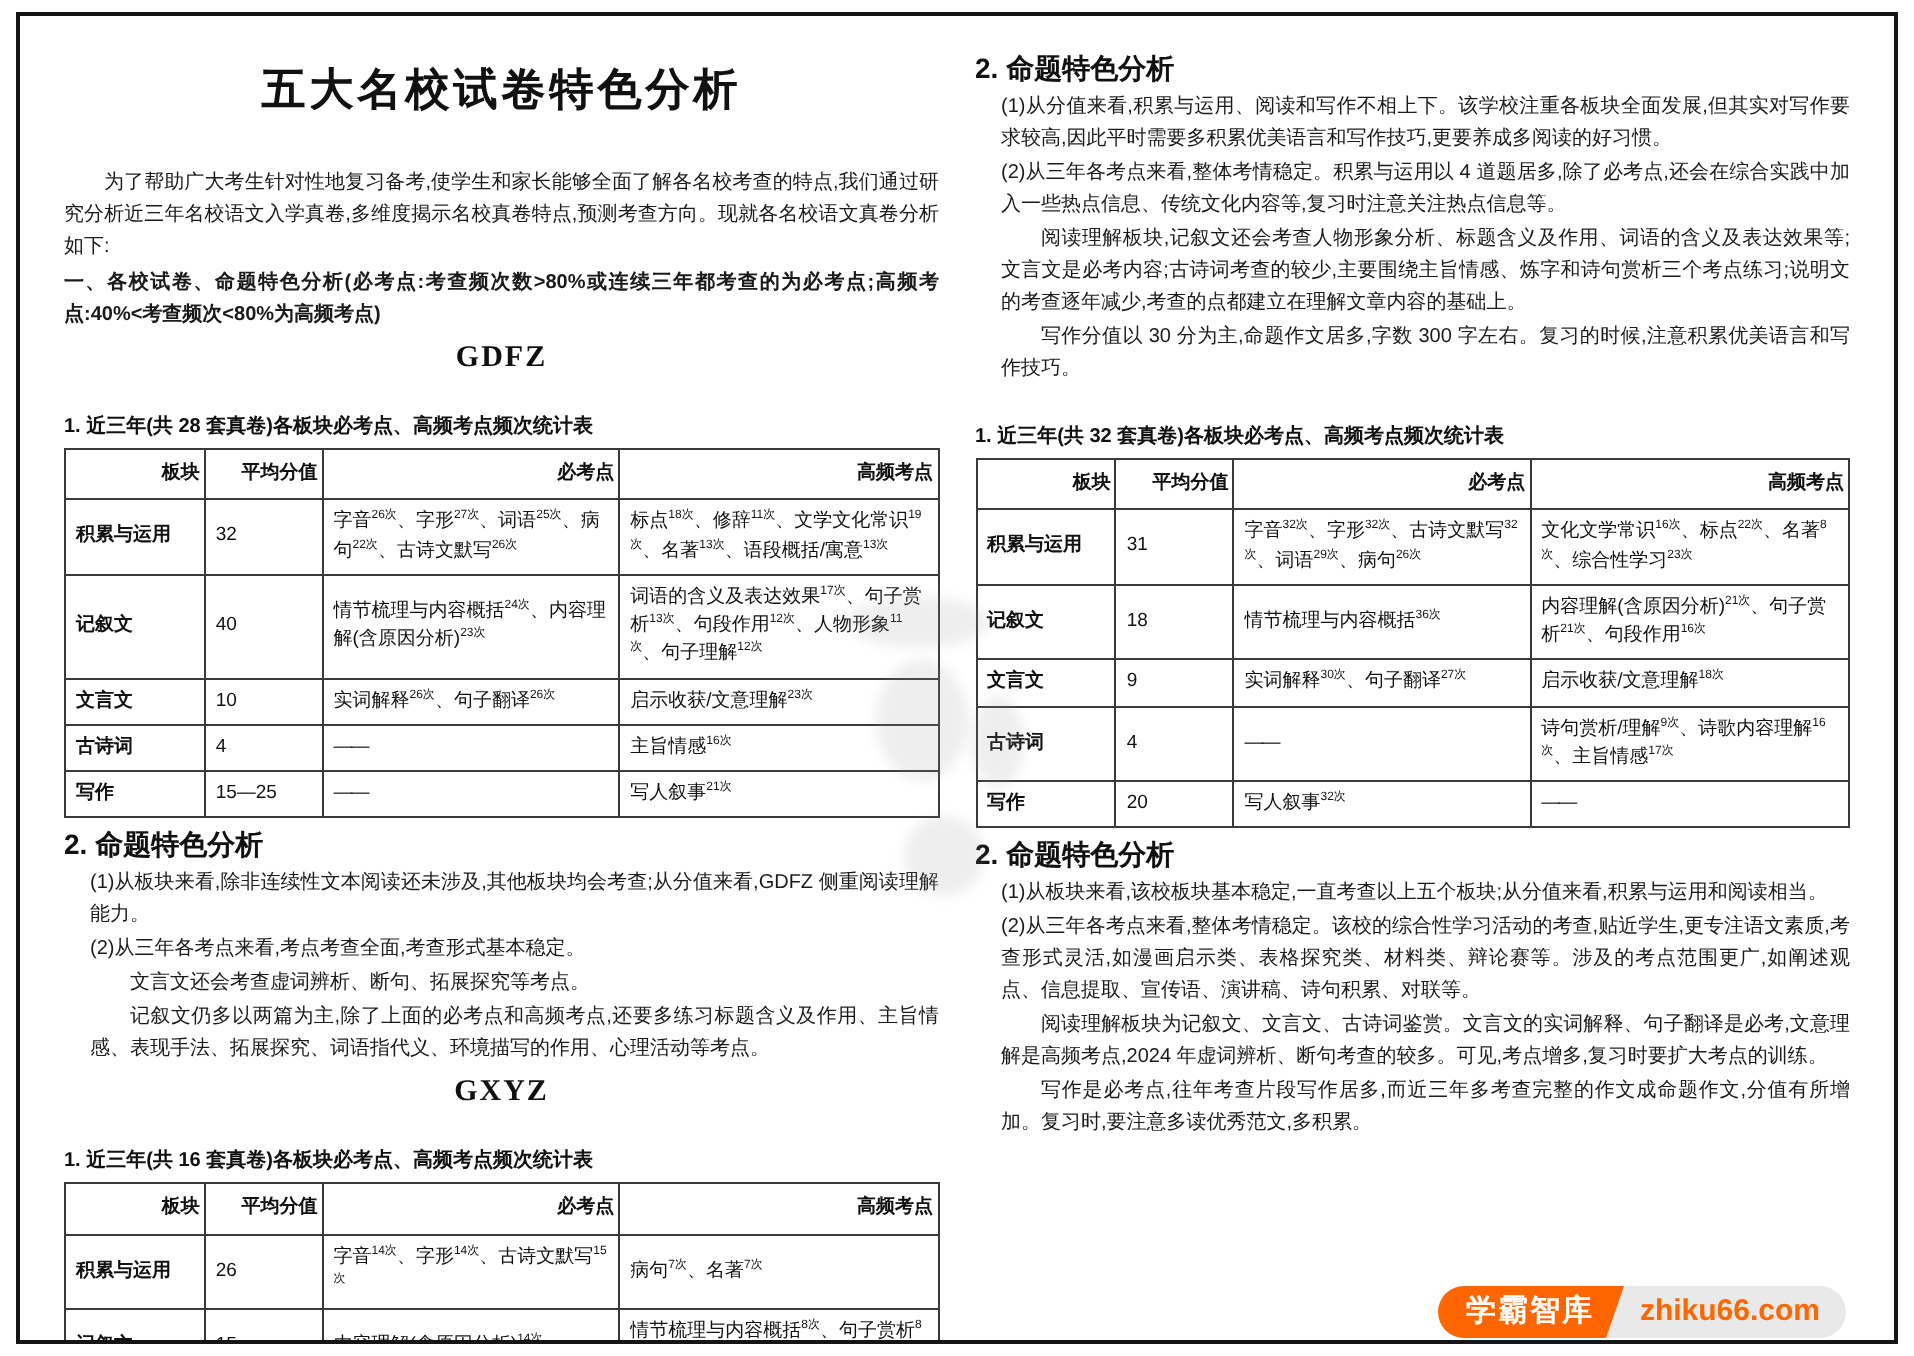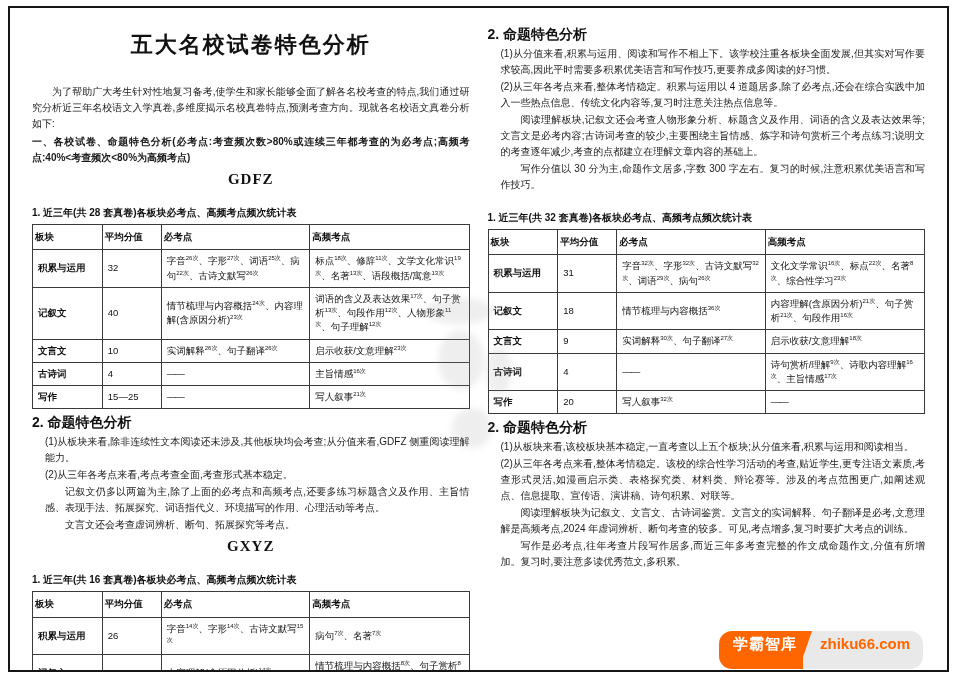--- a/index.html
+++ b/index.html
@@ -23,32 +23,32 @@
   .caption { font-size:10px; font-weight:bold; margin:18px 0 4px 0; }
   .analysis-heading { font-size:14px; font-weight:bold; margin:5px 0 2px 0; }
   .analysis { padding-left:13px; }
   .analysis .para { margin-bottom:1px; }
 
   table.stat { width:100%; border-collapse:collapse; table-layout:fixed;
                margin:2px 0 5px 0; }
   table.stat th, table.stat td { border:1px solid #3a3a3a; font-size:9.5px;
                line-height:1.5; padding:4px 5px; vertical-align:middle;
                text-align:left; word-break:break-all; }
-  table.stat th { font-weight:bold; text-align:left; padding:5px 2px; }
+  table.stat th { font-weight:bold; text-align:right; padding:5px 2px; }
   table.stat col.w-mod  { width:16%; }
   table.stat col.w-sc   { width:13.5%; }
   table.stat col.w-must { width:34%; }
   table.stat col.w-freq { width:36.5%; }
   td.c-mid { text-align:center; }
   td.c-mod { font-weight:bold; }
   td.c-dash { text-align:center; letter-spacing:-1px; color:#222; }
   sup { font-size:6px; vertical-align:super; line-height:0; }
 
   .brand { position:absolute; right:34px; bottom:9px; display:flex;
-           align-items:stretch; height:38px; font-size:15px; line-height:20px; }
+           align-items:stretch; height:26px; font-size:15px; line-height:20px; }
   .brand-tag { position:relative; background:#ff6600; color:#fff; font-weight:bold;
                padding:3px 6px 3px 14px; border-radius:13px 0 0 13px;
                letter-spacing:1px; z-index:2; }
   .brand-tag::after { content:""; position:absolute; right:-9px; top:0;
                border-left:9px solid #ff6600; border-bottom:26px solid transparent; }
   .brand-site { background:#e9e9e9; color:#ff6600; font-weight:bold;
                padding:3px 13px 3px 17px; border-radius:0 13px 13px 0; }
 
   .smudge { position:absolute; background:#9a9a9a; opacity:.16;
             filter:blur(3px); border-radius:50%; pointer-events:none; }
@@ -112,22 +112,22 @@
               <td class="c-dash">——</td>
               <td>写人叙事<sup>21次</sup></td>
             </tr>
           </tbody>
         </table>
 
       <div class="analysis-heading">2. 命题特色分析</div>
       <div class="analysis">
           <p class="para">(1)从板块来看,除非连续性文本阅读还未涉及,其他板块均会考查;从分值来看,GDFZ 侧重阅读理解能力。</p>
           <p class="para">(2)从三年各考点来看,考点考查全面,考查形式基本稳定。</p>
+          <p class="para ind">文言文还会考查虚词辨析、断句、拓展探究等考点。</p>
           <p class="para ind">记叙文仍多以两篇为主,除了上面的必考点和高频考点,还要多练习标题含义及作用、主旨情感、表现手法、拓展探究、词语指代义、环境描写的作用、心理活动等考点。</p>
-          <p class="para ind">文言文还会考查虚词辨析、断句、拓展探究等考点。</p>
         </div>
 
       <h2 class="school">GXYZ</h2>
       <div class="caption">1. 近三年(共 16 套真卷)各板块必考点、高频考点频次统计表</div>
       <table class="stat">
         <colgroup>
             <col class="w-mod">
             <col class="w-sc">
             <col class="w-must">
             <col class="w-freq">

